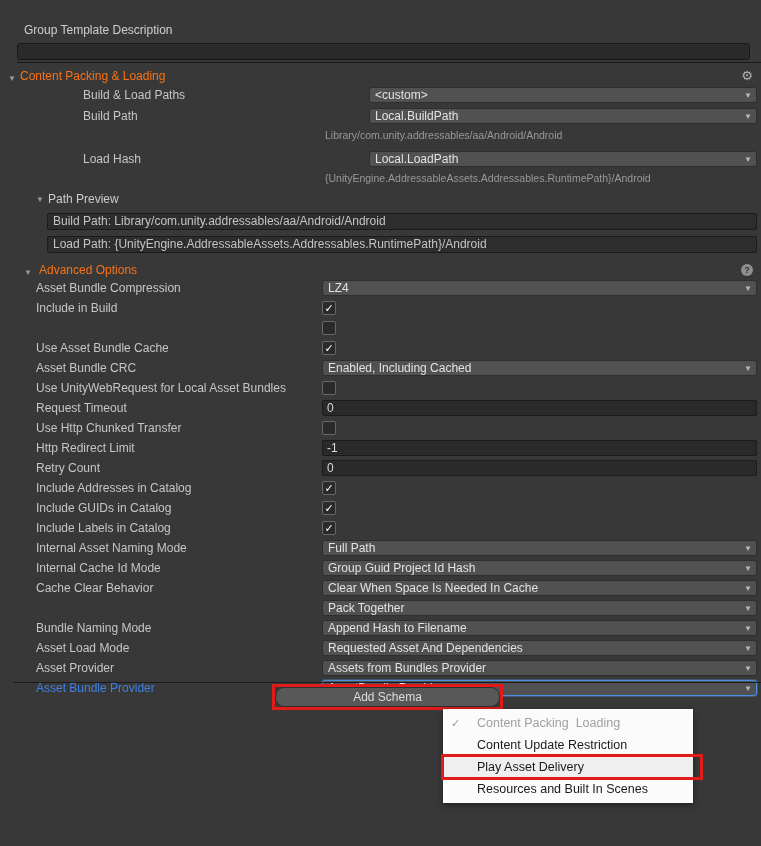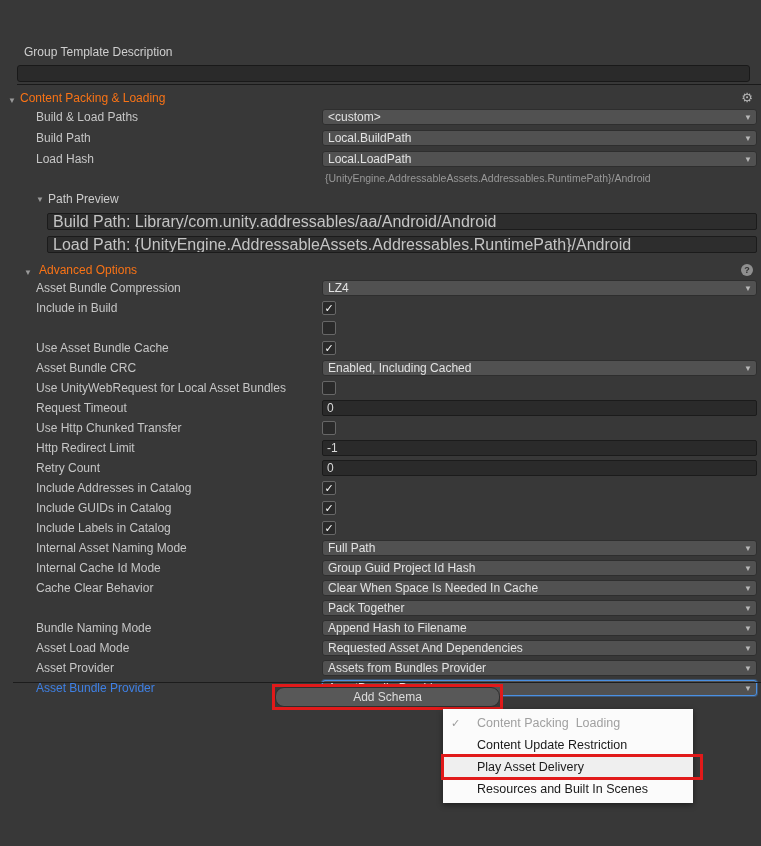--- a/index.html
+++ b/index.html
@@ -7,40 +7,40 @@
   #app{
     position:relative;
     width:761px;height:846px;
     background:#383838;
     font-family:"Liberation Sans","DejaVu Sans",sans-serif;
     font-size:12px;
     color:#c6c6c6;
     overflow:hidden;
   }
   
-  .top-area{padding-top:22px;margin-top:22px;}
+  .top-area{padding-top:22px;}
   .desc-label{display:block;margin-left:24px;height:16px;line-height:16px;color:#cfcfcf;}
   .desc-input{
     display:block;margin:5px 11px 0 17px;width:733px;height:17px;
     background:#2a2a2a;border:1px solid #191919;border-radius:3px;
     color:#d8d8d8;font:12px "Liberation Sans",sans-serif;padding:0 4px;outline:none;
   }
   .divider{height:1px;background:#1a1a1a;margin:2px 0 0 17px;}
   
   .sec-header{position:relative;height:16px;line-height:16px;margin-top:5px;}
   .sec-header .tri{position:absolute;font-size:8px;color:#999;top:3px;}
   .sec-header .sec-title{position:absolute;color:#f97316;}
   .h1 .tri{left:8px;} .h1 .sec-title{left:20px;}
   .h2 .tri{left:24px;} .h2 .sec-title{left:39px;}
   .gear{position:absolute;right:8px;top:0px;font-size:13px;color:#b4b4b4;cursor:pointer;line-height:16px;}
   .help{position:absolute;right:8px;top:2px;width:12px;height:12px;border-radius:50%;
     background:#8f8f8f;color:#2f2f2f;font-size:9px;font-weight:bold;text-align:center;line-height:12px;cursor:pointer;}
   
   .row{position:relative;height:20px;display:flex;align-items:center;}
-  .sec1 .row{height:21px;}
+  .sec1 .row{height:21px;margin-left:47px;}
   .row-label{position:absolute;left:36px;width:280px;color:#c6c6c6;white-space:nowrap;overflow:hidden;}
   .row-label.blue{color:#3f80e4;}
   .val{margin-left:322px;margin-right:4px;flex:1;}
   .dropdown{
     position:relative;height:16px;background:#515151;border:1px solid #2e2e2e;border-radius:3px;
     color:#e2e2e2;line-height:14px;padding:0 16px 0 5px;cursor:pointer;
     white-space:nowrap;overflow:hidden;display:flex;align-items:flex-end;
   }
   .dropdown.focused{border:1px solid #4a90e2;box-shadow:0 0 0 1px rgba(74,144,226,.35);}
   .dd-arrow{position:absolute;right:4px;top:2px;font-size:8px;color:#b8b8b8;line-height:12px;}
@@ -54,21 +54,21 @@
   }
   .helper-row{height:22px;position:relative;}
   .helper-text{position:absolute;left:325px;top:3px;font-size:10.5px;color:#989898;white-space:nowrap;}
   .foldout-row{height:20px;position:relative;}
   .foldout-row .tri{position:absolute;left:36px;top:4px;font-size:8px;color:#999;cursor:pointer;}
   .foldout-row .foldout-label{position:absolute;left:48px;top:1px;color:#cccccc;}
   .preview-row{height:23px;position:relative;}
   .preview-box{
     position:absolute;left:47px;right:4px;top:2px;height:17px;
     background:#2d2d2d;border:1px solid #1b1b1b;border-radius:2px;
-    color:#c4c4c4;font-size:16px;line-height:15px;padding:0 5px;white-space:nowrap;overflow:hidden;
+    color:#c4c4c4;font-size:12px;line-height:15px;padding:0 5px;white-space:nowrap;overflow:hidden;
   }
   
   .divider2{position:absolute;left:13px;right:0;top:682px;height:1px;background:#1c1c1c;}
   .add-schema-wrap{
     position:absolute;left:272px;top:684px;width:231px;height:26px;
     border:3px solid #e11a1a;display:flex;
   }
   .add-schema-btn{
     flex:1;background:#585858;border:1px solid #2e2e2e;border-radius:9px;
     color:#dcdcdc;font:12px "Liberation Sans",sans-serif;text-align:center;cursor:pointer;padding:0;
@@ -116,20 +116,23 @@
       </div>
       <div class="row">
         <span class="row-label">Build Path</span>
         <div class="val">
           <div class="dropdown">
             <span class="dd-value">Local.BuildPath</span>
             <span class="dd-arrow">▼</span>
           </div>
         </div>
       </div>
+      <div class="helper-row">
+        <span class="helper-text">Library/com.unity.addressables/aa/Android/Android</span>
+      </div>
       <div class="row">
         <span class="row-label">Load Hash</span>
         <div class="val">
           <div class="dropdown">
             <span class="dd-value">Local.LoadPath</span>
             <span class="dd-arrow">▼</span>
           </div>
         </div>
       </div>
       <div class="helper-row">

